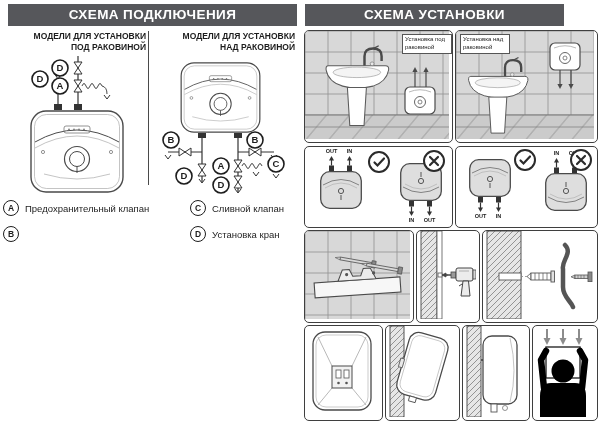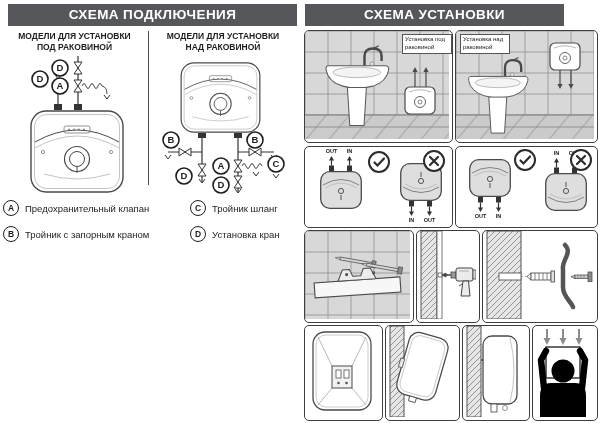--- a/index.html
+++ b/index.html
@@ -1,21 +1,21 @@
 <!DOCTYPE html>
 <html><head>
 <meta charset="utf-8">
 <style>
   html,body{margin:0;padding:0;background:#fff;}
   .page{position:relative;width:600px;height:423px;background:#fff;overflow:hidden;
         font-family:"Liberation Sans",sans-serif;color:#1d1d1d;}
   .abs{position:absolute;}
   .hdr{background:#56575b;color:#fff;font-weight:bold;font-size:13.5px;
        text-align:center;line-height:22px;letter-spacing:.4px;}
-  .model-heading{font-weight:bold;font-size:8.5px;line-height:1.25;text-align:center;
+  .model-heading{font-weight:bold;font-size:8.5px;line-height:1.25;text-align:right;
        white-space:pre-line;color:#1d1d1d;}
   .vdiv{width:1px;background:#4a4a4a;}
   .legend-item{display:flex;align-items:center;gap:6px;}
   .lg-badge{width:14px;height:14px;border:1.7px solid #1d1d1d;border-radius:50%;
        display:flex;align-items:center;justify-content:center;
        font-size:8.5px;font-weight:bold;flex:0 0 auto;}
   .lg-text{font-size:9.5px;color:#1d1d1d;}
   .panel{position:absolute;border:1.5px solid #3f3f3f;border-radius:5px;background:#fff;overflow:hidden;}
   .scene-label{position:absolute;background:#fff;border:1px solid #555;
        font-size:6px;line-height:1.3;padding:1px 2px;white-space:pre-line;color:#222;}
@@ -197,25 +197,24 @@
           <text y="3">D</text>
         </g>
     </svg>
 
     <div class="abs legend-item" style="left:3px;top:200px;">
       <span class="lg-badge">A</span>
       <span class="lg-text">Предохранительный клапан</span>
     </div>
     <div class="abs legend-item" style="left:3px;top:226px;">
       <span class="lg-badge">B</span>
-      <span class="lg-text">Тройник с запорным краном</span>
     </div>
     <div class="abs legend-item" style="left:190px;top:200px;">
       <span class="lg-badge">C</span>
-      <span class="lg-text">Тройник шланг</span>
+      <span class="lg-text">Сливной клапан</span>
     </div>
     <div class="abs legend-item" style="left:190px;top:226px;">
       <span class="lg-badge">D</span>
       <span class="lg-text">Установка кран</span>
     </div>
   </div>
 
   <div class="abs" style="left:300px;top:0;width:300px;height:423px;">
     <div class="abs hdr" style="left:5px;top:4px;width:259px;height:22px;">СХЕМА УСТАНОВКИ</div>
   </div>

